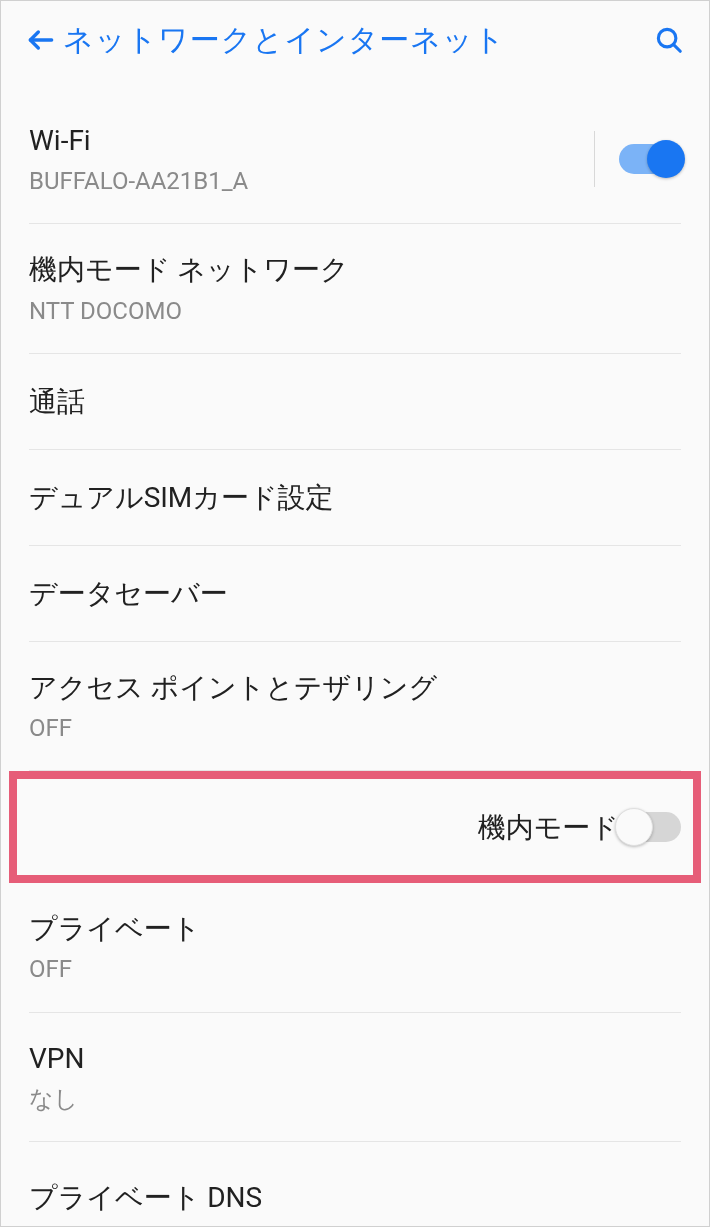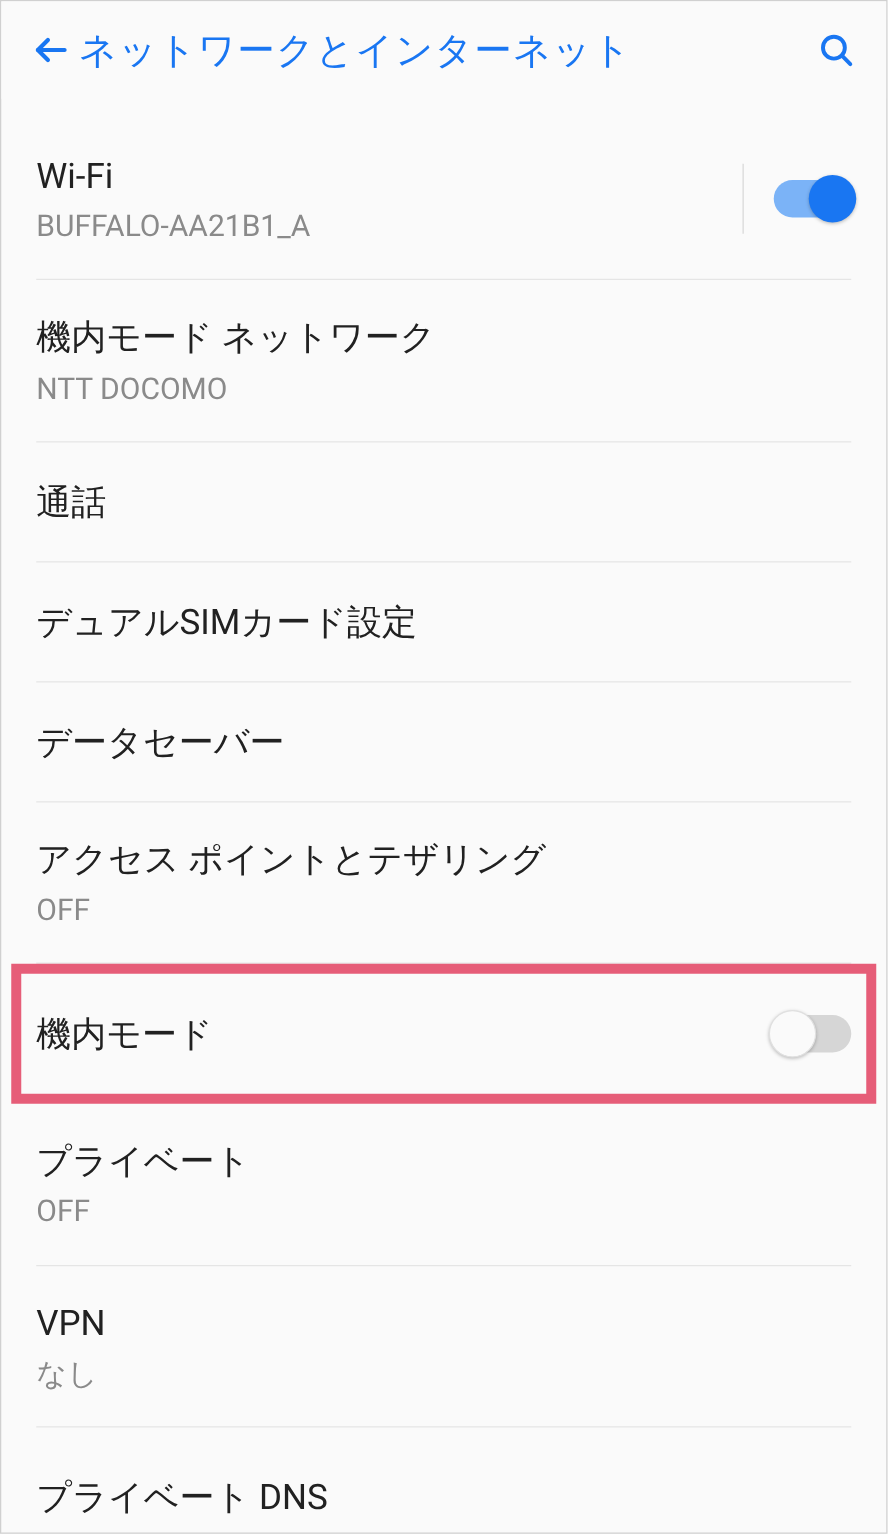--- a/index.html
+++ b/index.html
@@ -104,20 +104,21 @@
       border: 1px solid #e0e0e0;
     }
     .highlight-box {
       border: 8px solid #e65d78;
       margin: 0 -20px;
       padding: 0 12px;
     }
     .highlight-box .item {
       border-bottom: none;
       padding: 28px 0;
+      text-align: right;
     }
     .item.last { border-bottom: none; padding-bottom: 10px;}
   </style>
 </head>
 <body>
 
 <div class="header">
   <div class="back-icon">
     <svg width="32" height="32" viewBox="0 0 24 24" fill="none" stroke="#1976f2" stroke-width="2.5" stroke-linecap="round" stroke-linejoin="round">
       <line x1="20" y1="12" x2="4" y2="12"></line>

